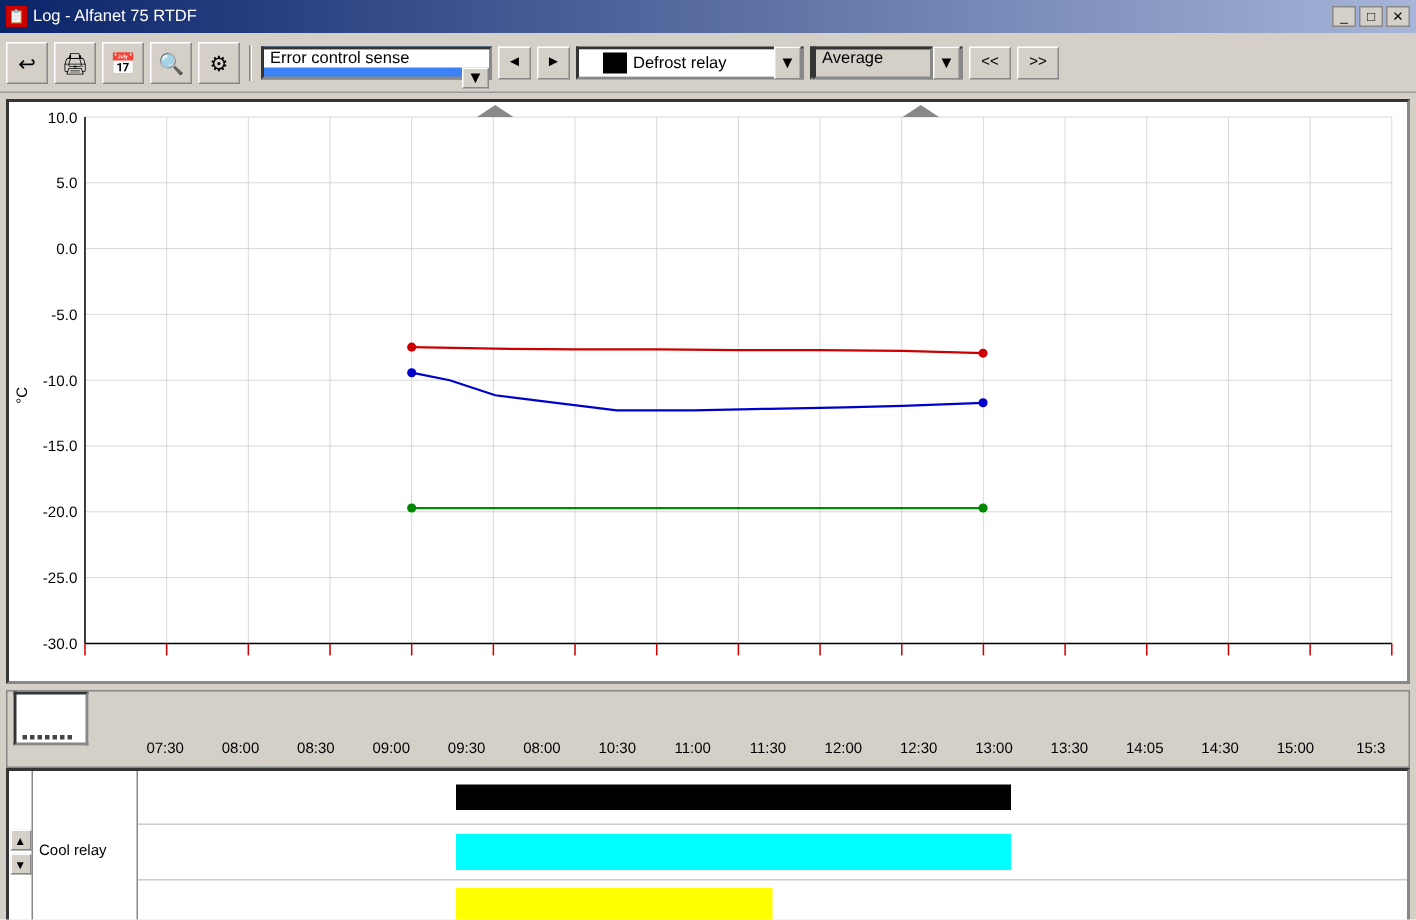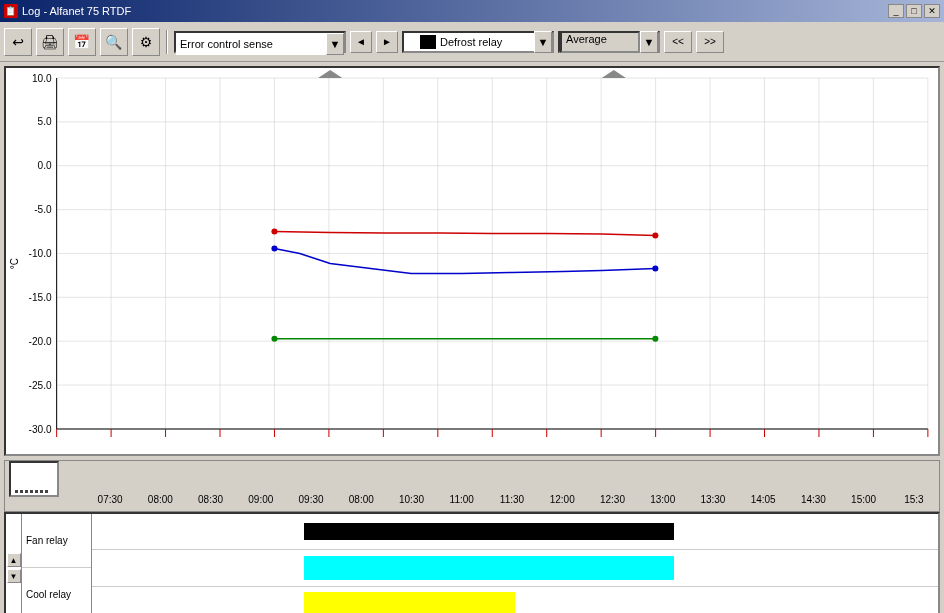--- a/index.html
+++ b/index.html
@@ -178,21 +178,21 @@
 </div>
 
 <div id="toolbar">
   <div class="toolbar-btn">↩</div>
   <div class="toolbar-btn">🖨</div>
   <div class="toolbar-btn">📅</div>
   <div class="toolbar-btn">🔍</div>
   <div class="toolbar-btn">⚙</div>
   <div class="toolbar-separator"></div>
 
-  <div style="display:flex; align-items:flex-start; border: 2px inset #888; background:#3b82f6; height:22px;">
+  <div style="display:flex; align-items:flex-end; border: 2px inset #888; background:#3b82f6; height:22px;flex-direction:column;">
     <div class="sensor-dropdown" style="width:150px; background:#fff; border:none;">
       <span>Error control sense</span>
     </div>
     <div class="sensor-dropdown-arrow">▼</div>
   </div>
 
   <div class="toolbar-nav-btn">◄</div>
   <div class="toolbar-nav-btn">►</div>
 
   <div style="display:flex; align-items:center; border: 2px inset #888; background:#d4d0c8; height:22px;">
@@ -346,23 +346,20 @@
 
 <div id="relay-panel">
 
   <div class="relay-scroll-btn">
     <div class="relay-scroll-arrow">▲</div>
     <div class="relay-scroll-arrow">▼</div>
   </div>
 
   <div class="relay-labels">
     <div class="relay-name">
-      <span>Fan relay</span>
-    </div>
-    <div class="relay-name">
       <span>Cool relay</span>
     </div>
   </div>
 
   <div class="relay-bars">
 
     <div class="relay-bar-row">
       <div class="relay-bar" style="left:25%; width:43.75%; background:#000000; top:25%; height:50%;"></div>
     </div>
 

